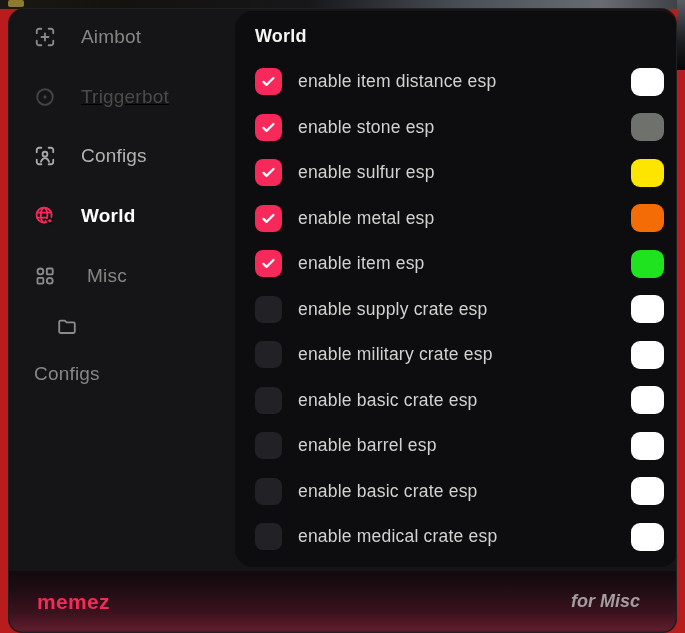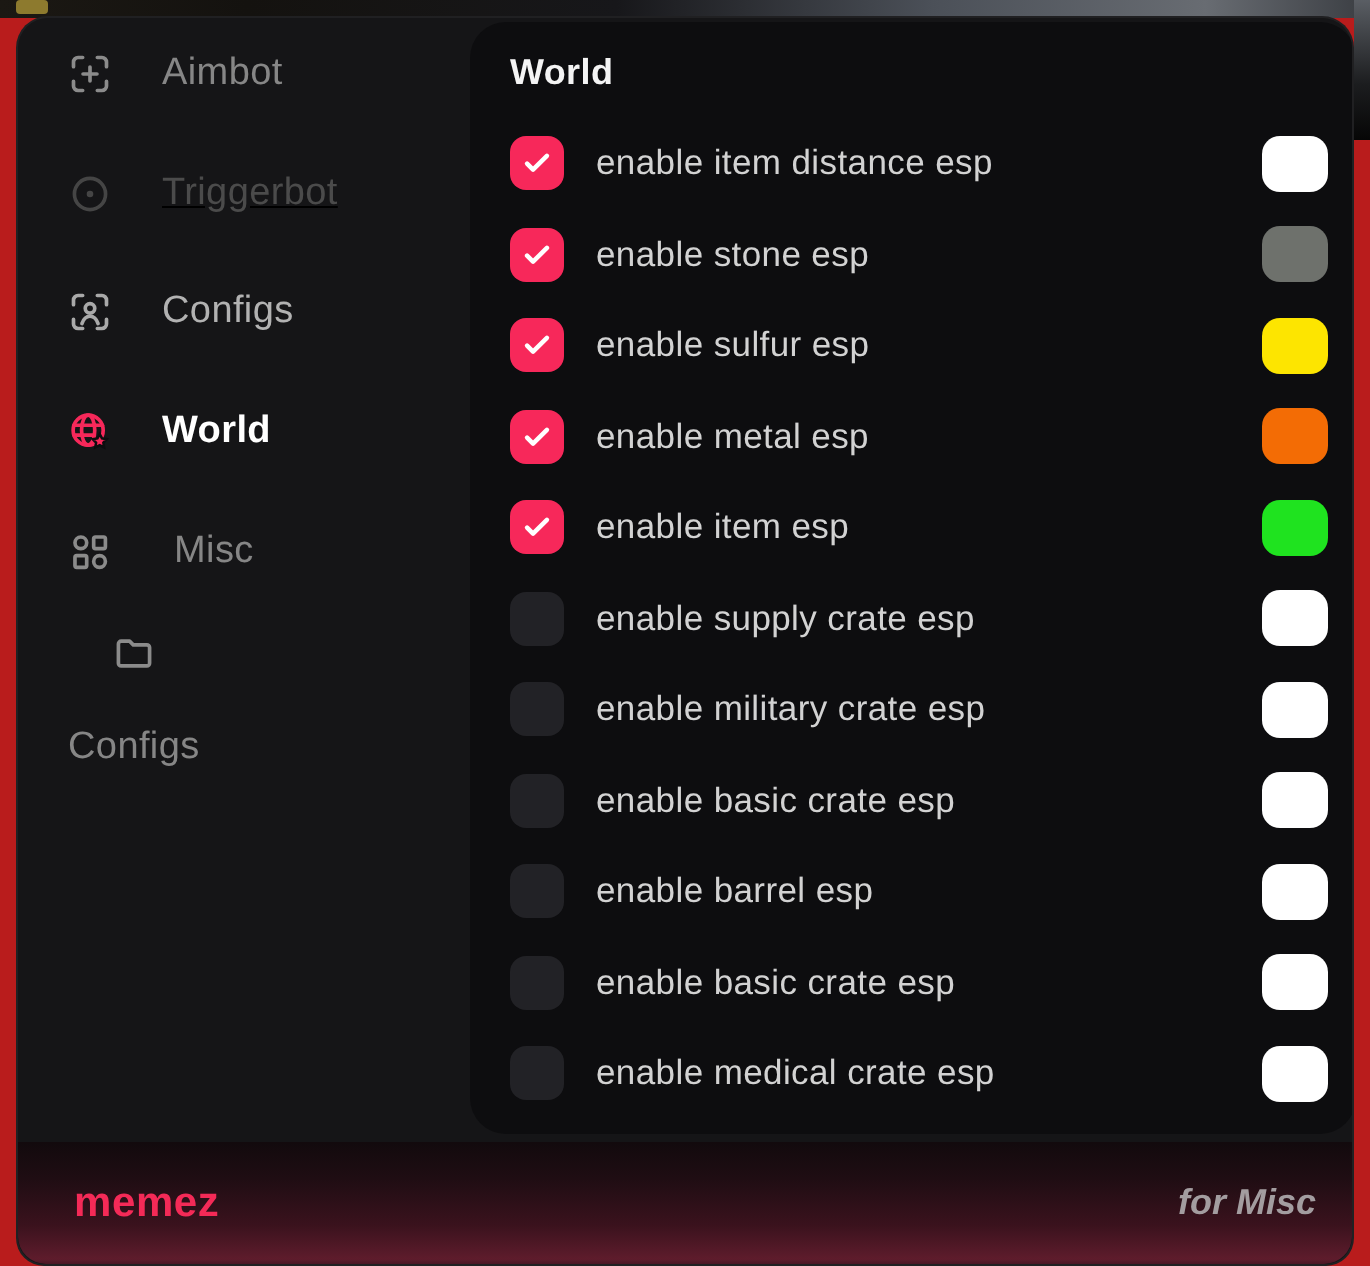--- a/index.html
+++ b/index.html
@@ -48,21 +48,21 @@
   .row.checked .checkbox { background:#f7285a; }
   .checkbox svg { width:17px; height:17px; display:none; }
   .row.checked .checkbox svg { display:block; }
   .row-label { margin-left:16px; font-size:17.5px; color:#d2d2d2; letter-spacing:.2px; }
   .swatch { margin-left:auto; width:33px; height:28px; border-radius:9px; cursor:pointer; }
 
   
   .footer { position:absolute; left:0; bottom:0; width:100%; height:61px;
     border-radius:0 0 14px 14px;
     background:linear-gradient(180deg,#120a0d 0%,#1f0d13 30%,#3a121d 68%,#5e1c2c 96%,#4a1624 100%);
-    display:flex; align-items:center; padding:0 18px 0 28px; }
+    display:flex; align-items:center; padding:0 36px 0 28px; }
   .brand { color:#f42a57; font-size:21px; font-weight:800; letter-spacing:.3px; }
   .tagline { margin-left:auto; color:#a39da0; font-size:18px; font-weight:700; font-style:italic; }
 </style>
 </head>
 <body>
 
 <div class="stage">
   <div class="backdrop-top"></div>
   <div class="backdrop-speck"></div>
   <div class="backdrop-right"></div>

